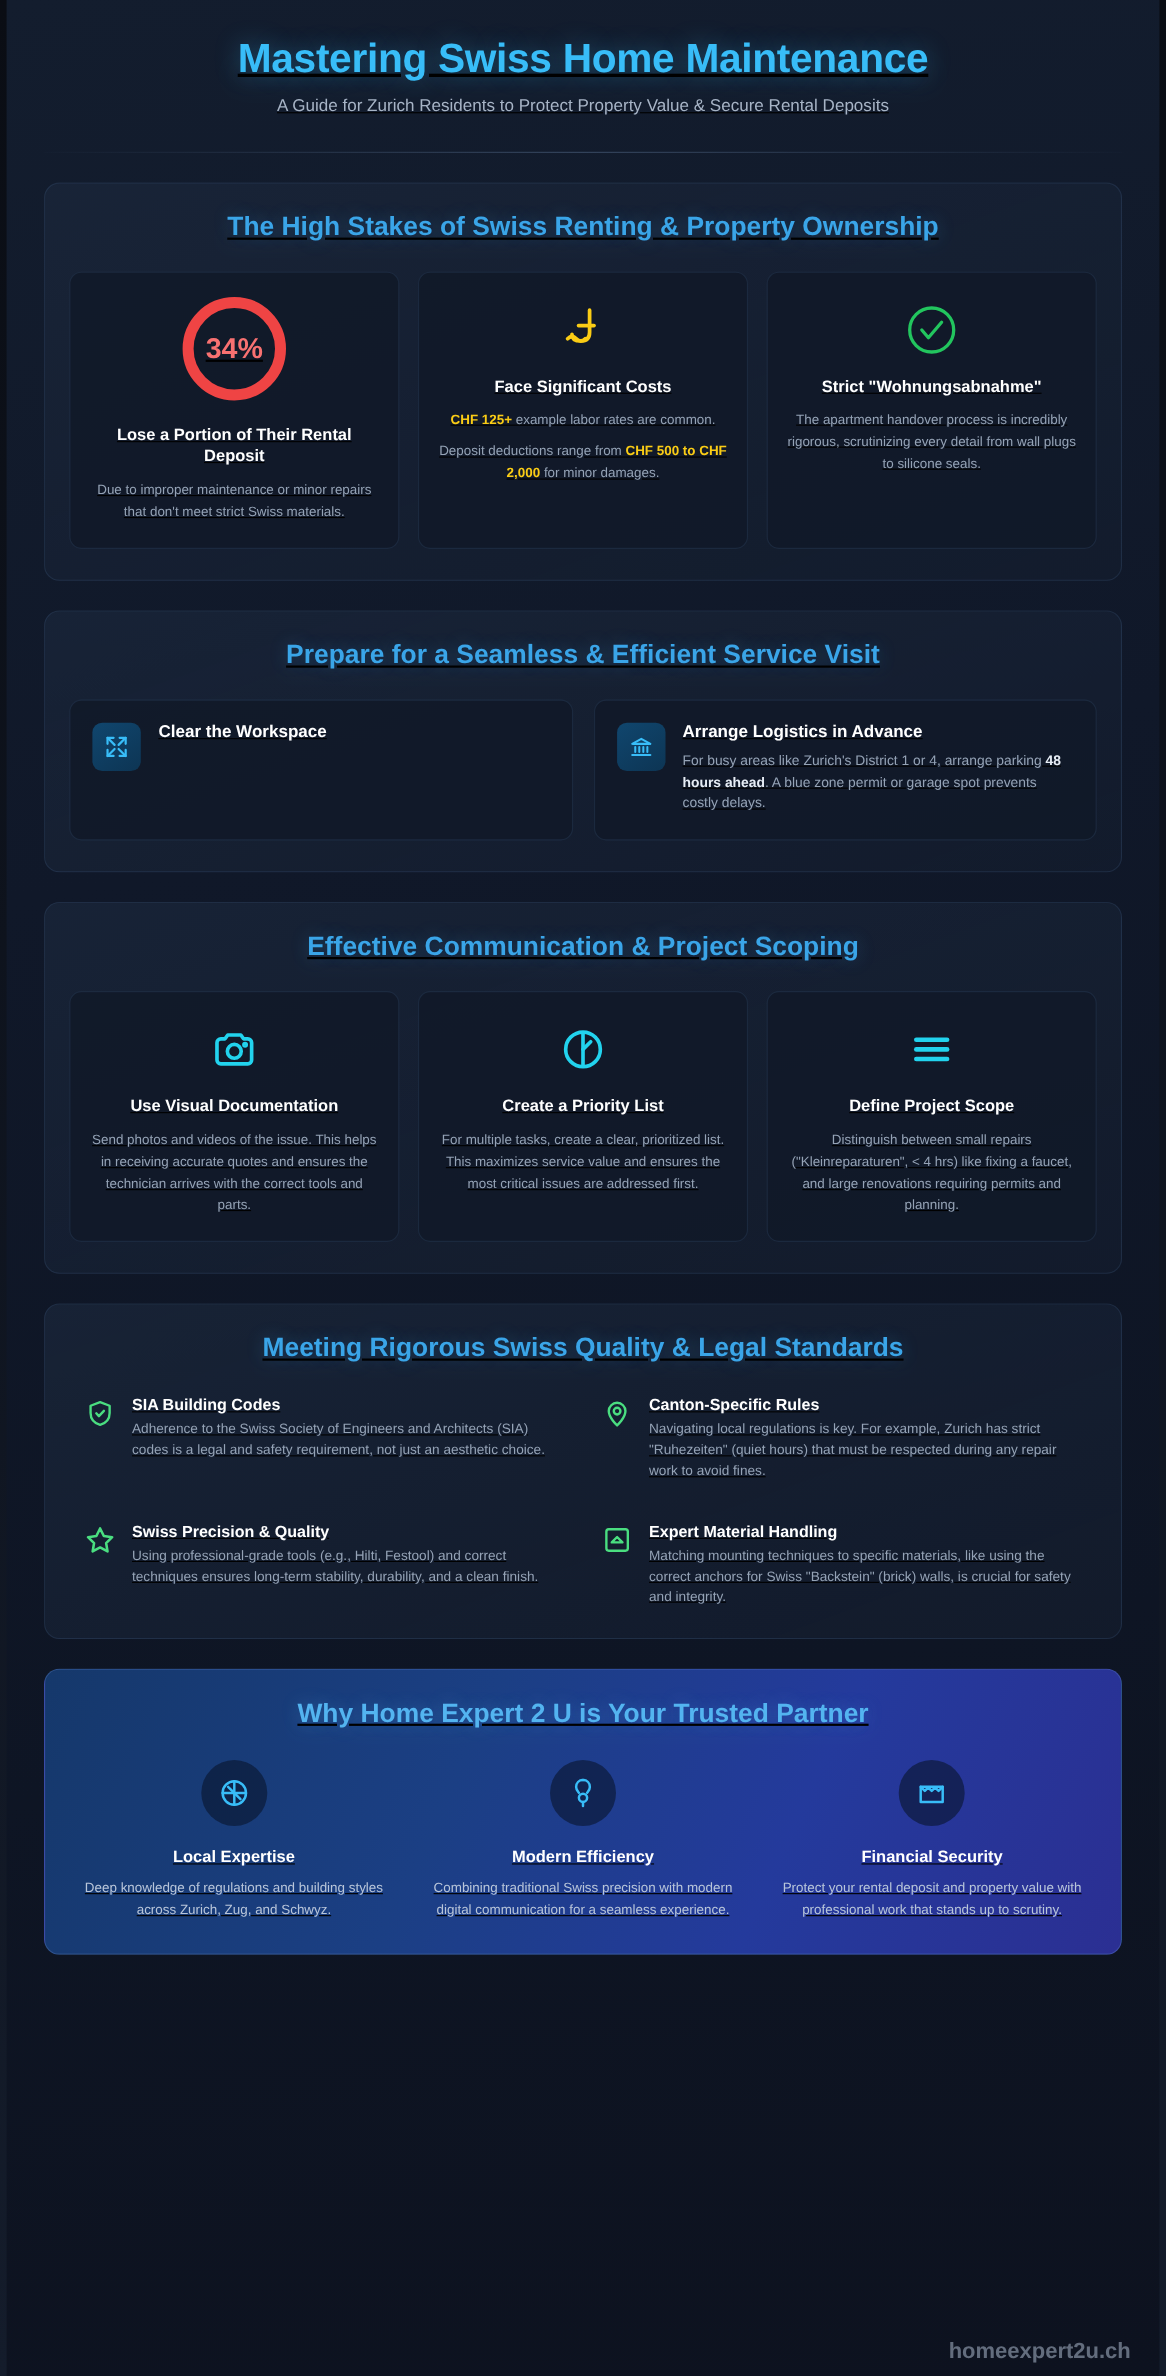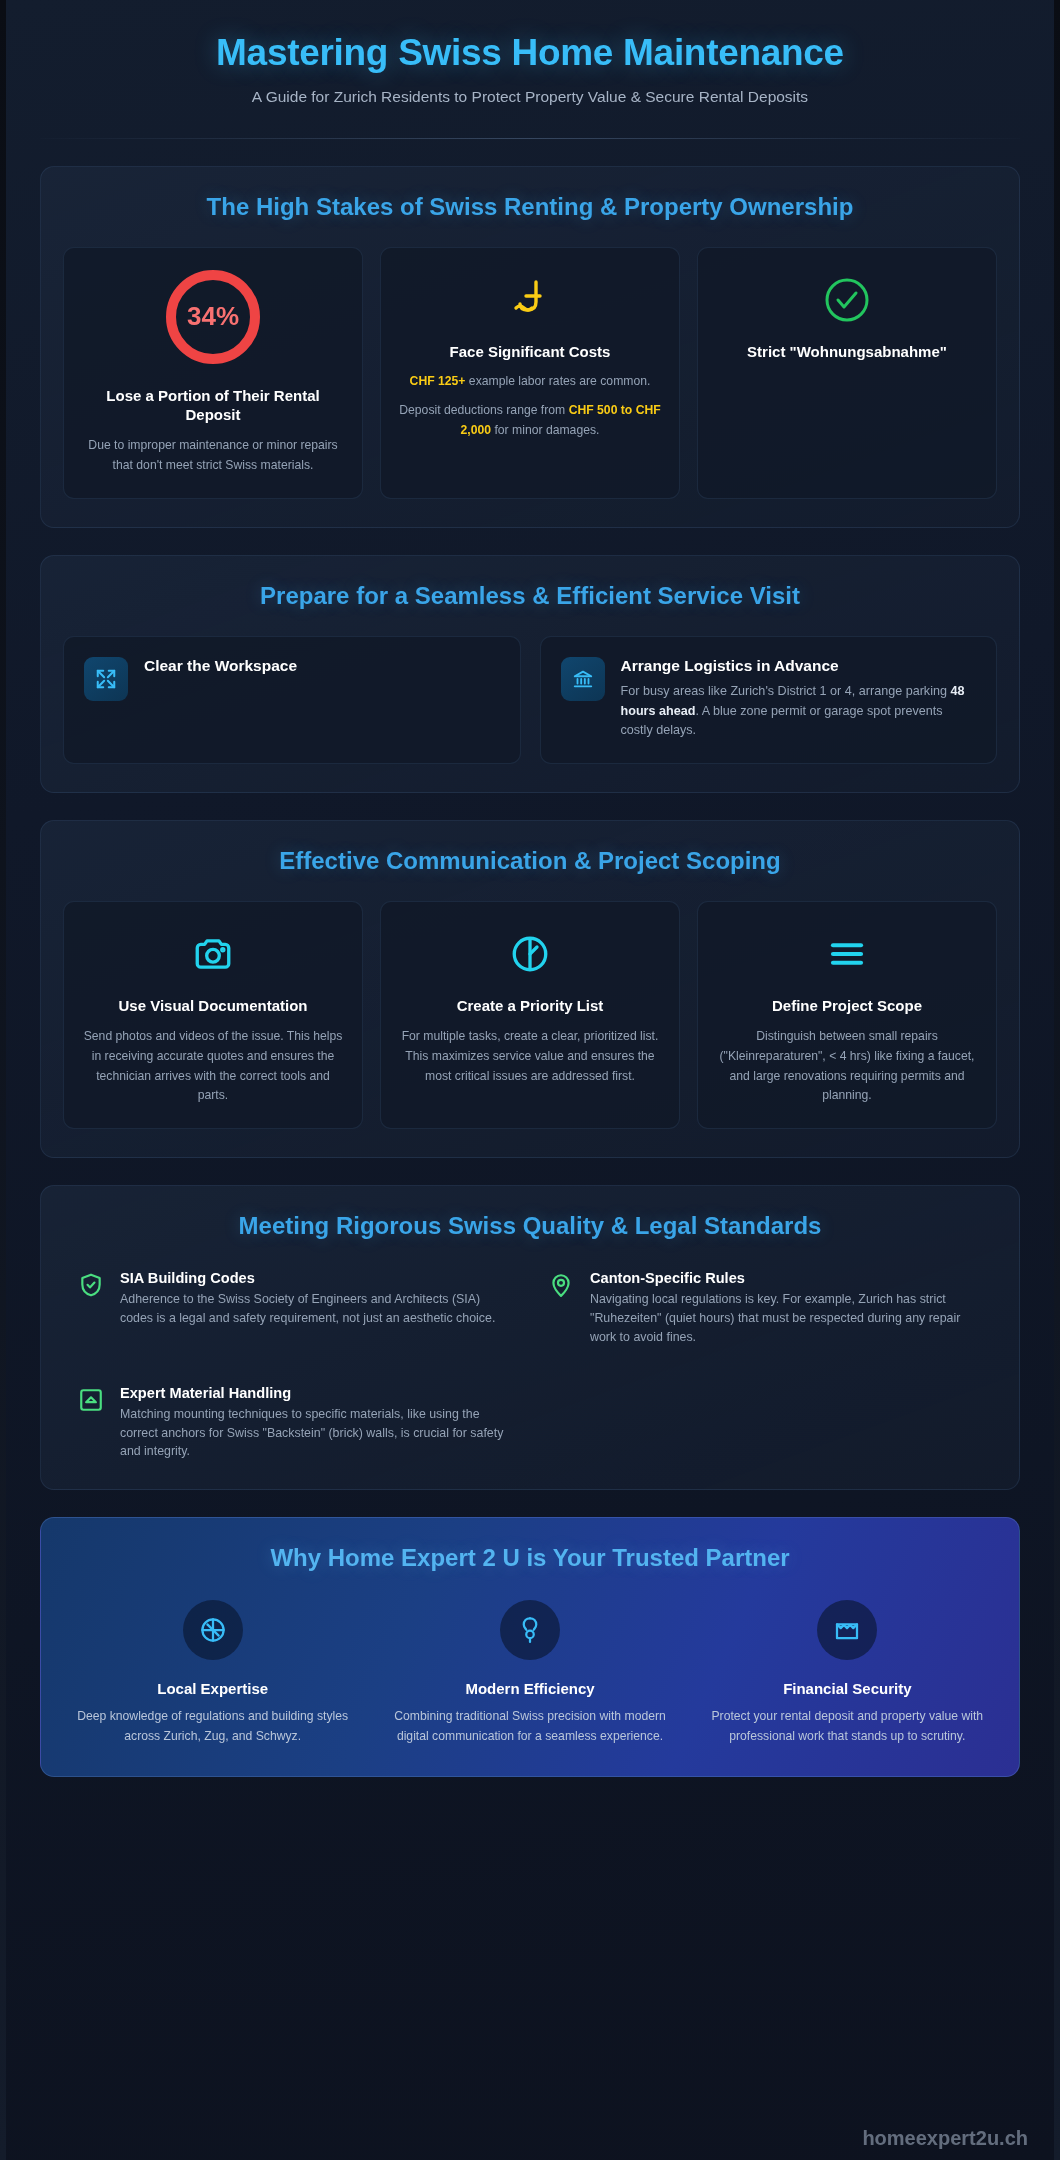--- a/index.html
+++ b/index.html
@@ -9,20 +9,21 @@
     background: #0b0f18;
     font-family: "Liberation Sans", sans-serif;
     overflow: hidden;
   }
   .page {
     position: relative;
     width: 1060px;
     height: 2160px;
     background: linear-gradient(170deg, #131d2e 0%, #101829 35%, #0e1524 70%, #0d121f 100%);
     padding: 10px 12px 0 12px;
+    text-decoration: underline;
   }
   .page::before {
     content: "";
     position: absolute;
     left: 0; top: 0; bottom: 0;
     width: 6px;
     background: linear-gradient(180deg, #0a0d14, #141c2b);
   }
   .page::after {
     content: "";
@@ -222,20 +223,21 @@
       </div>
 
       <div class="stat-card">
         <div class="card-icon">
           <svg width="48" height="48" viewBox="0 0 48 48" fill="none" stroke="#22c55e" stroke-width="3" stroke-linecap="round" stroke-linejoin="round">
             <circle cx="24" cy="24" r="20"></circle>
             <path d="M15 24 L21 31 L33 17"></path>
           </svg>
         </div>
         <div class="stat-head">Strict "Wohnungsabnahme"</div>
+        <div class="stat-body">The apartment handover process is incredibly rigorous, scrutinizing every detail from wall plugs to silicone seals.</div>
       </div>
 
     </div>
   </div>
 
   <div class="panel">
     <div class="panel-title">Prepare for a Seamless &amp; Efficient Service Visit</div>
     <div class="cards-2">
 
       <div class="h-card">
@@ -340,20 +342,31 @@
             <path d="M12 22s7-6.3 7-12a7 7 0 1 0-14 0c0 5.7 7 12 7 12z"></path>
             <circle cx="12" cy="10" r="2.8"></circle>
           </svg>
         </div>
         <div>
           <div class="li-head">Canton-Specific Rules</div>
           <div class="li-body">Navigating local regulations is key. For example, Zurich has strict "Ruhezeiten" (quiet hours) that must be respected during any repair work to avoid fines.</div>
         </div>
       </div>
 
+      <div class="li-item">
+        <div class="li-icon">
+          <svg width="28" height="28" viewBox="0 0 24 24" fill="none" stroke="#4ade80" stroke-width="2" stroke-linecap="round" stroke-linejoin="round">
+            <path d="M12 3l2.9 5.9 6.5.9-4.7 4.6 1.1 6.5L12 17.8 6.2 20.9l1.1-6.5L2.6 9.8l6.5-.9z"></path>
+          </svg>
+        </div>
+        <div>
+          <div class="li-head">Swiss Precision &amp; Quality</div>
+          <div class="li-body">Using professional-grade tools (e.g., Hilti, Festool) and correct techniques ensures long-term stability, durability, and a clean finish.</div>
+        </div>
+      </div>
 
       <div class="li-item">
         <div class="li-icon">
           <svg width="26" height="26" viewBox="0 0 24 24" fill="none" stroke="#4ade80" stroke-width="2" stroke-linecap="round" stroke-linejoin="round">
             <rect x="3" y="3" width="18" height="18" rx="2"></rect>
             <path d="M7.5 14l4.5-4.5 4.5 4.5z"></path>
           </svg>
         </div>
         <div>
           <div class="li-head">Expert Material Handling</div>

